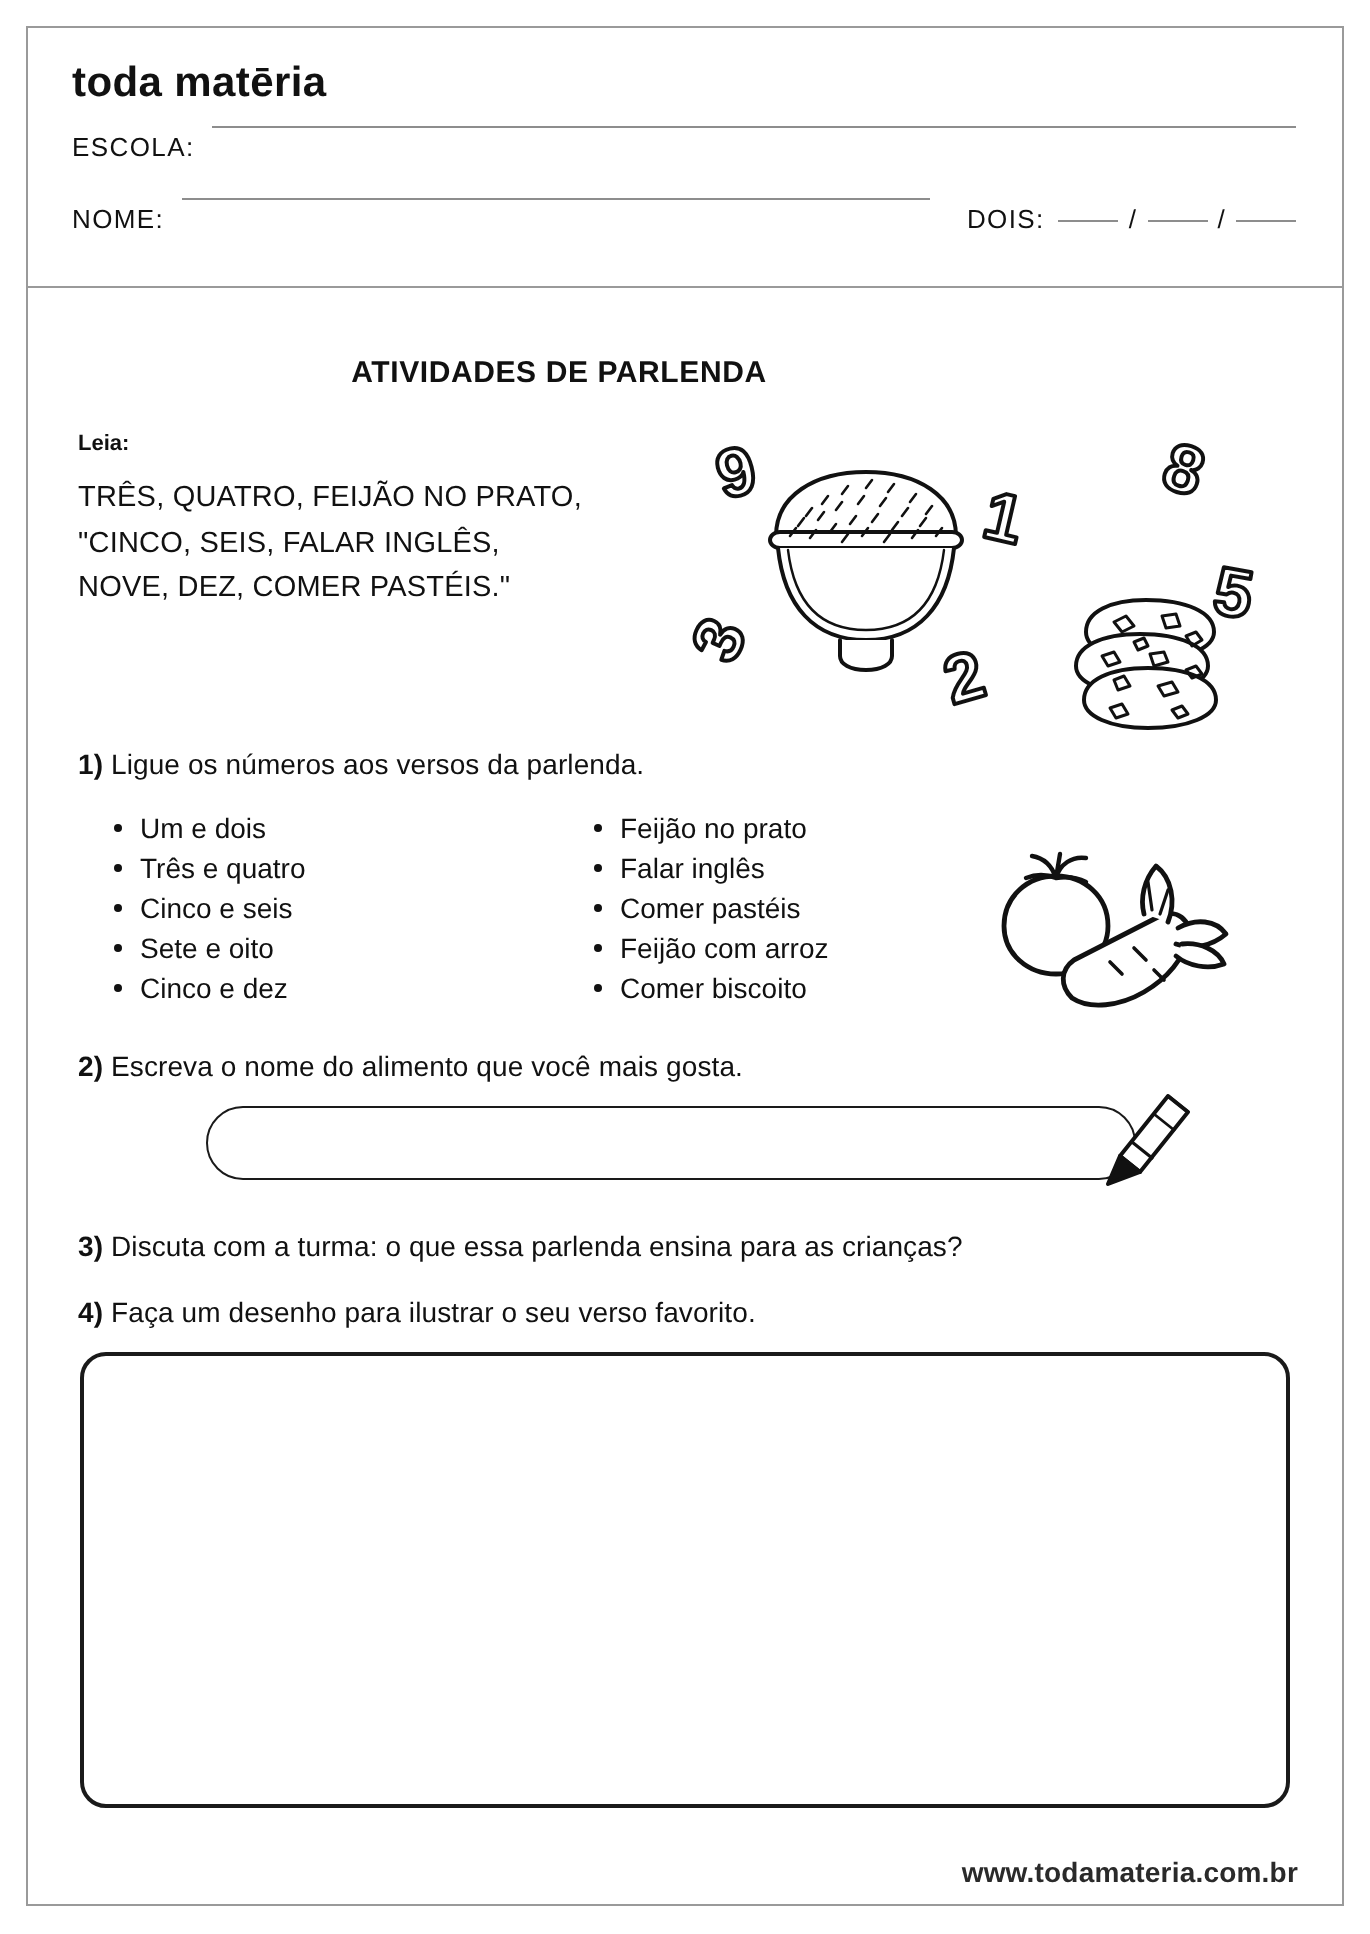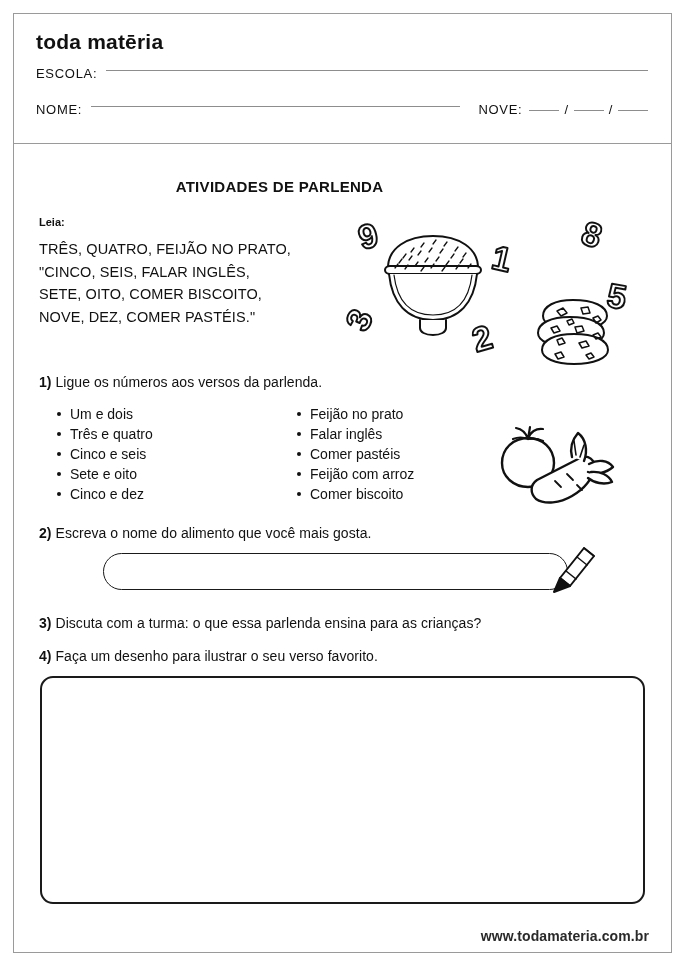--- a/index.html
+++ b/index.html
@@ -41,21 +41,21 @@
     left: 36px;
     top: 30px;
     font-size: 21px;
     font-weight: bold;
     letter-spacing: 0.2px;
     color: #111111;
   }
   .field-row {
     position: absolute;
     display: flex;
-    align-items: center;
+    align-items: flex-start;
     font-size: 13px;
     letter-spacing: 0.7px;
     color: #111111;
   }
   .field-escola { left: 36px; top: 66px; width: 612px; }
   .field-nome   { left: 36px; top: 102px; width: 612px; }
   .field-label { white-space: nowrap; }
   .rule {
     flex: 1;
     border-bottom: 1px solid #8d8d8d;
@@ -210,36 +210,35 @@
 
 <div class="field-row field-escola">
   <span class="field-label">ESCOLA:</span>
   <span class="rule"></span>
 </div>
 
 <div class="field-row field-nome">
   <span class="field-label">NOME:</span>
   <span class="rule"></span>
   <span class="date-block">
-    <span class="date-label">NOVE:</span>
+    <span class="date-label">DOIS:</span>
     <span class="blank-sm"></span>
     <span class="slash">/</span>
     <span class="blank-sm"></span>
     <span class="slash">/</span>
     <span class="blank-sm"></span>
   </span>
 </div>
 
 <div class="worksheet-title">ATIVIDADES DE PARLENDA</div>
 
 <div class="leia-label">Leia:</div>
 <div class="poem">
   <div>TRÊS, QUATRO, FEIJÃO NO PRATO,</div>
   <div>"CINCO, SEIS, FALAR INGLÊS,</div>
-  <div>SETE, OITO, COMER BISCOITO,</div>
   <div>NOVE, DEZ, COMER PASTÉIS."</div>
 </div>
 
 <div class="illus illus-food">
   <svg width="290" height="160" viewBox="0 0 290 160" fill="none" stroke="#111" stroke-width="2" stroke-linecap="round" stroke-linejoin="round">
 
     <g>
       <path d="M43 60 C43 40 62 28 88 28 C114 28 133 40 133 60 Z" fill="#fff"></path>
       <path d="M40 62 C40 60 42 58 45 58 L131 58 C134 58 136 60 136 62 C136 64 134 66 131 66 L45 66 C42 66 40 64 40 62 Z" fill="#fff"></path>
       <path d="M44 66 C47 95 62 112 88 112 C114 112 129 95 132 66" fill="#fff"></path>

